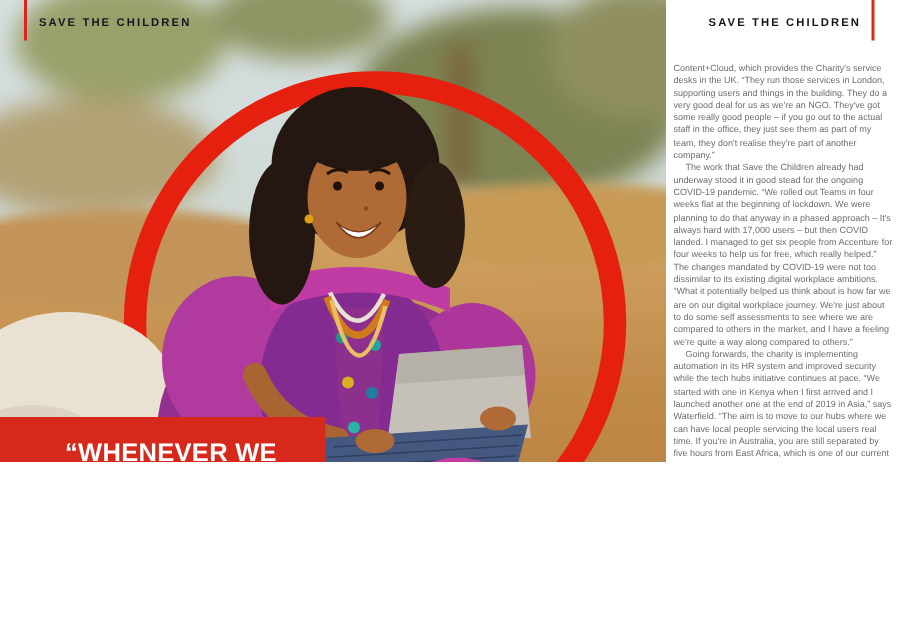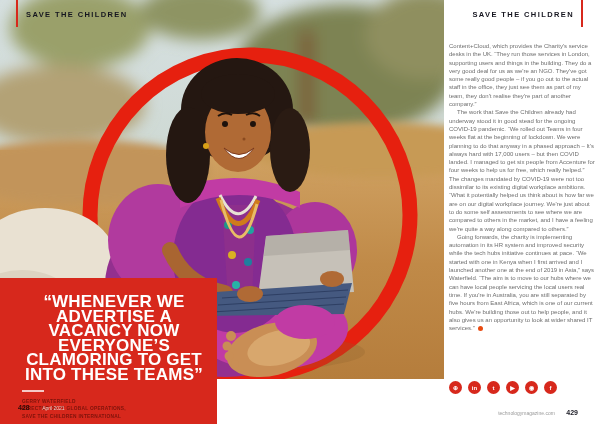--- a/index.html
+++ b/index.html
@@ -1,18 +1,18 @@
 <!DOCTYPE html>
 <html><head>
 <meta charset="utf-8">
 <style>
   * { margin:0; padding:0; box-sizing:border-box; }
   html,body { width:600px; height:424px; }
   body { font-family:"Liberation Sans", sans-serif; background:#ffffff; }
-  .spread { position:relative; width:600px; height:424px; background:#ffffff; overflow:hidden; }
+  .spread { position:relative; width:600px; height:308px; background:#ffffff; overflow:hidden; }
 
   
   .photo { position:absolute; left:0; top:0; width:444px; height:379px; overflow:hidden; }
 
   
   .header-left { position:absolute; left:16px; top:0; height:28px; }
   .header-left .hbar { position:absolute; left:0; top:0; width:2px; height:27px; background:#d7281c; display:block; }
   .header-left .htext { position:absolute; left:10px; top:10px; font-size:7.5px; font-weight:bold; letter-spacing:1.4px; color:#15151f; white-space:nowrap; }
   .header-right { position:absolute; right:17px; top:0; height:28px; }
   .header-right .hbar { position:absolute; right:0; top:0; width:2px; height:27px; background:#d7281c; display:block; }

